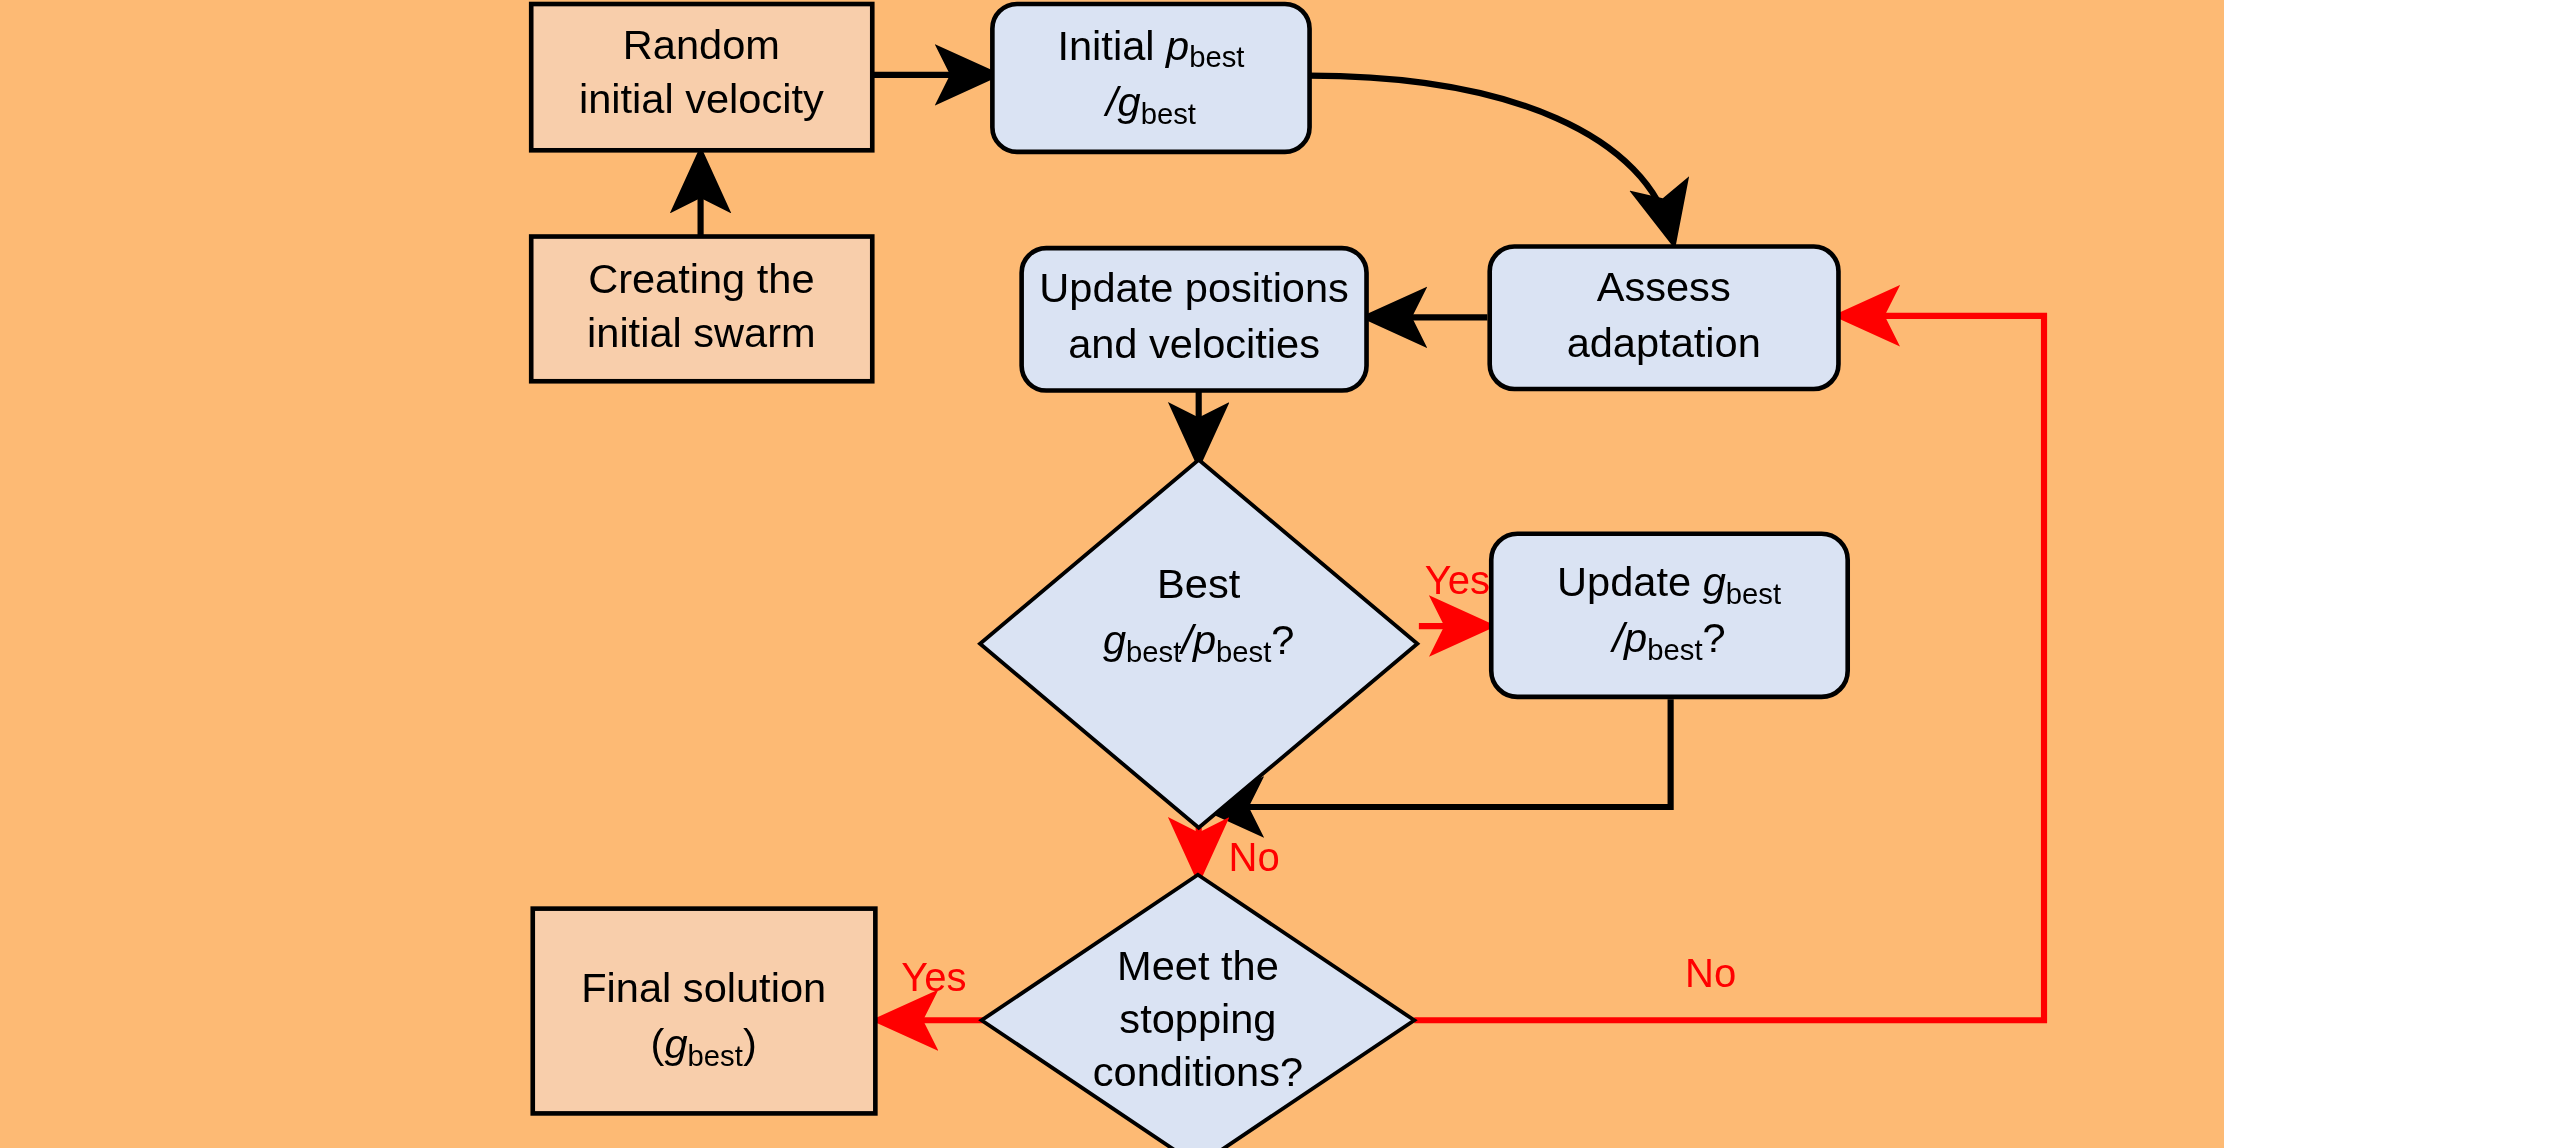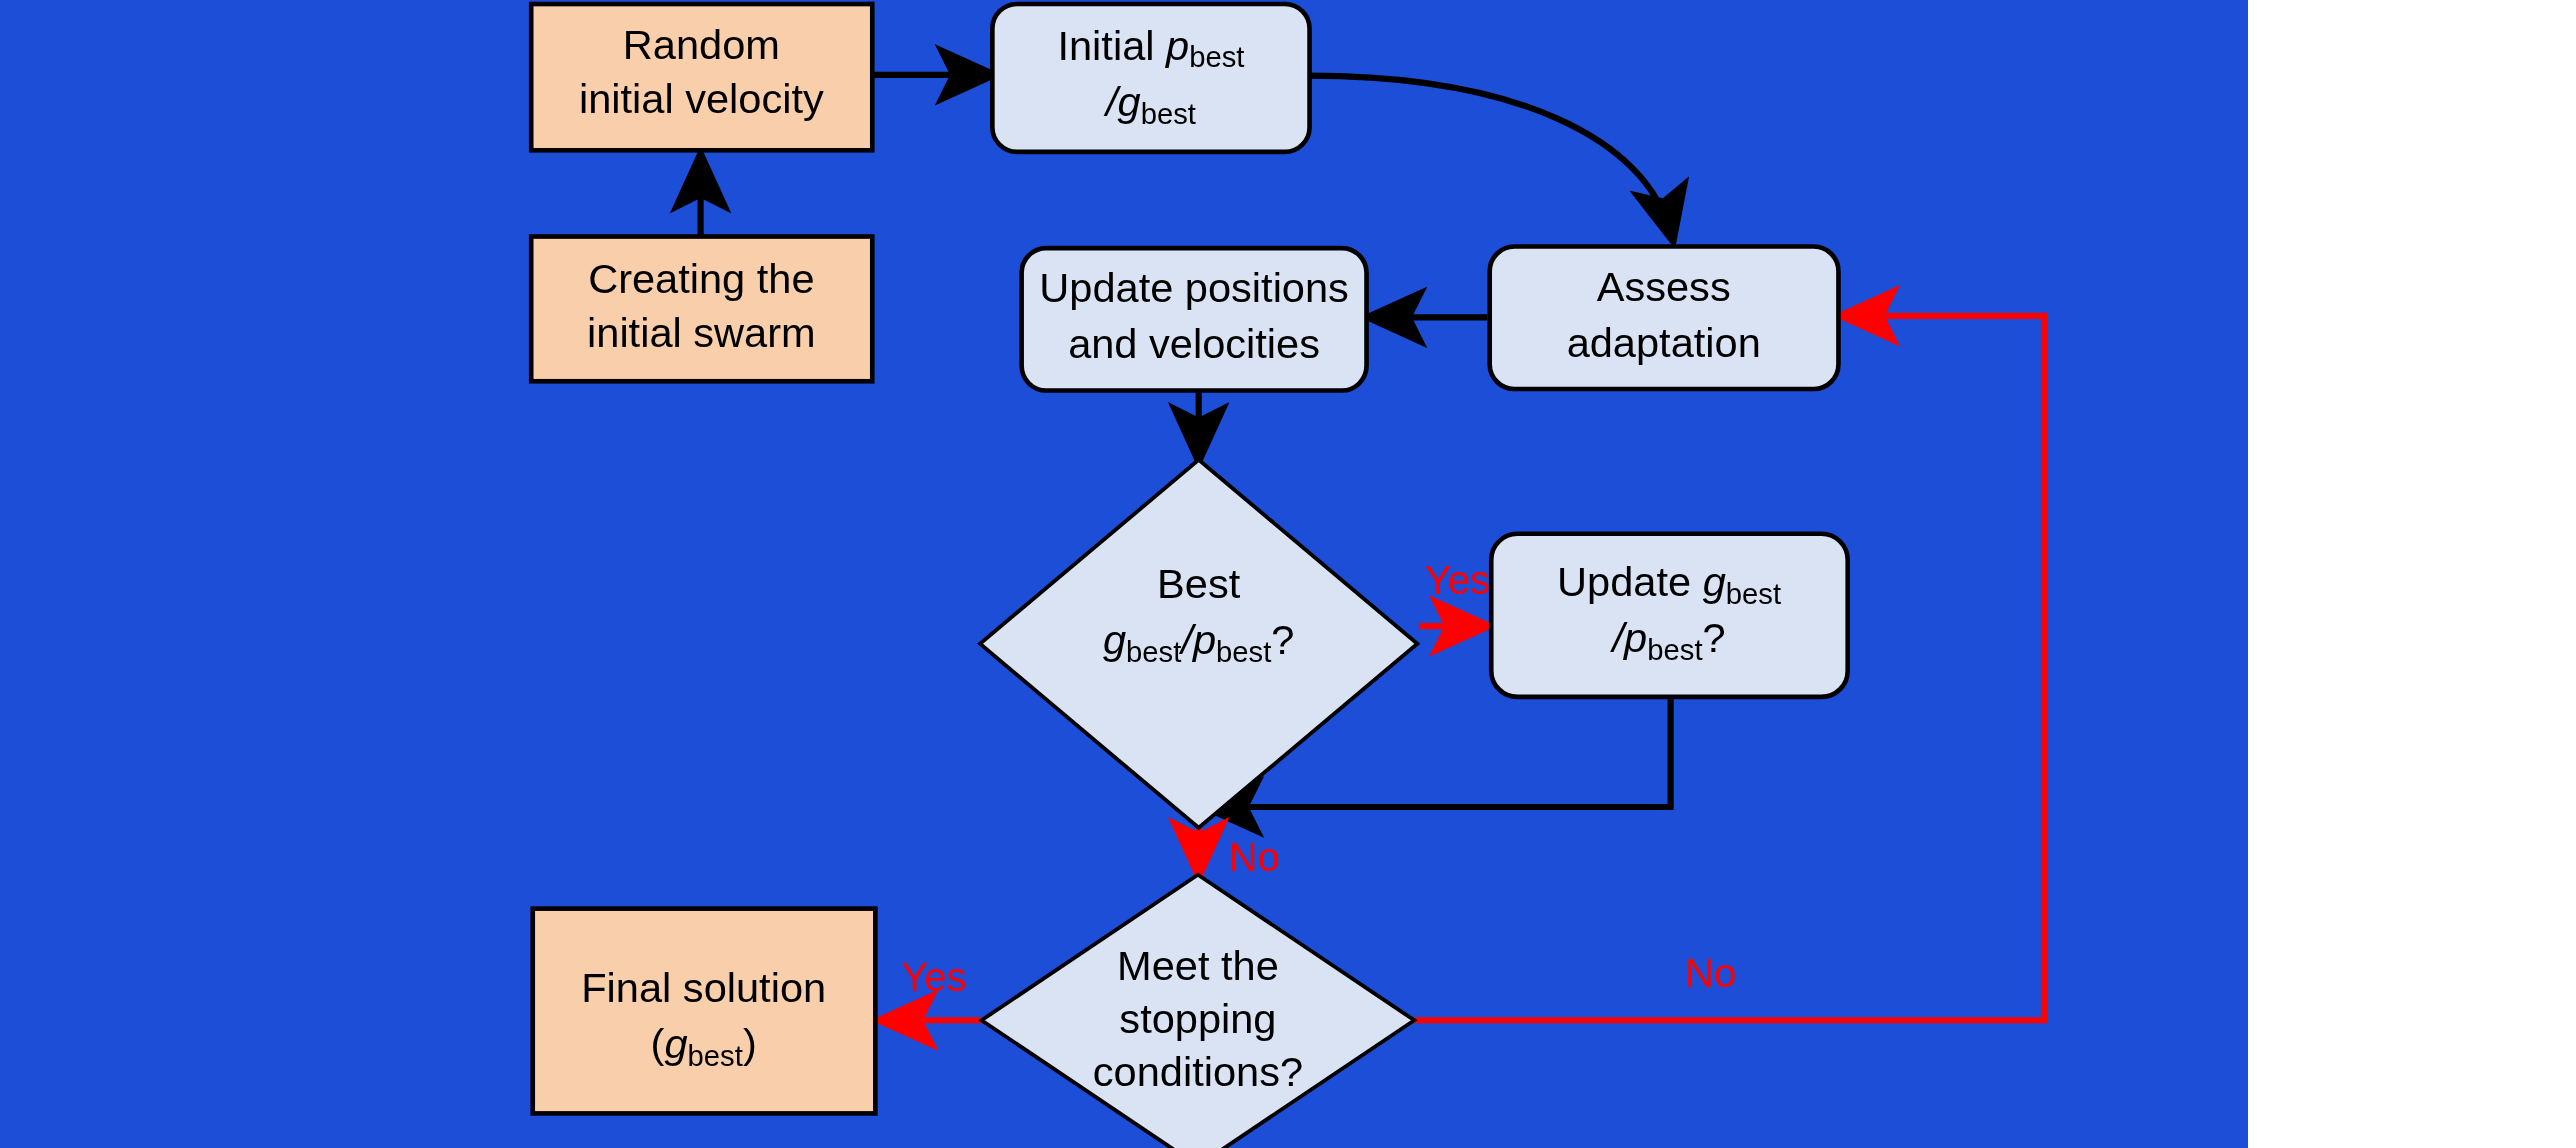--- a/index.html
+++ b/index.html
@@ -4,24 +4,23 @@
 <style>
   html, body {
     margin: 0;
     padding: 0;
     background: #ffffff;
   }
   #canvas {
     position: relative;
     width: 2224px;
     height: 1149px;
-    background: #1d4ed8;
+    background: #fdba74;
     overflow: hidden;
     font-family: "Liberation Sans", sans-serif;
-    padding-left: 24px;
   }
   svg.flow {
     position: absolute;
     left: 0;
     top: 0;
     width: 2576px;
     height: 1149px;
   }
   .node-text {
     font-family: "Liberation Sans", sans-serif;

